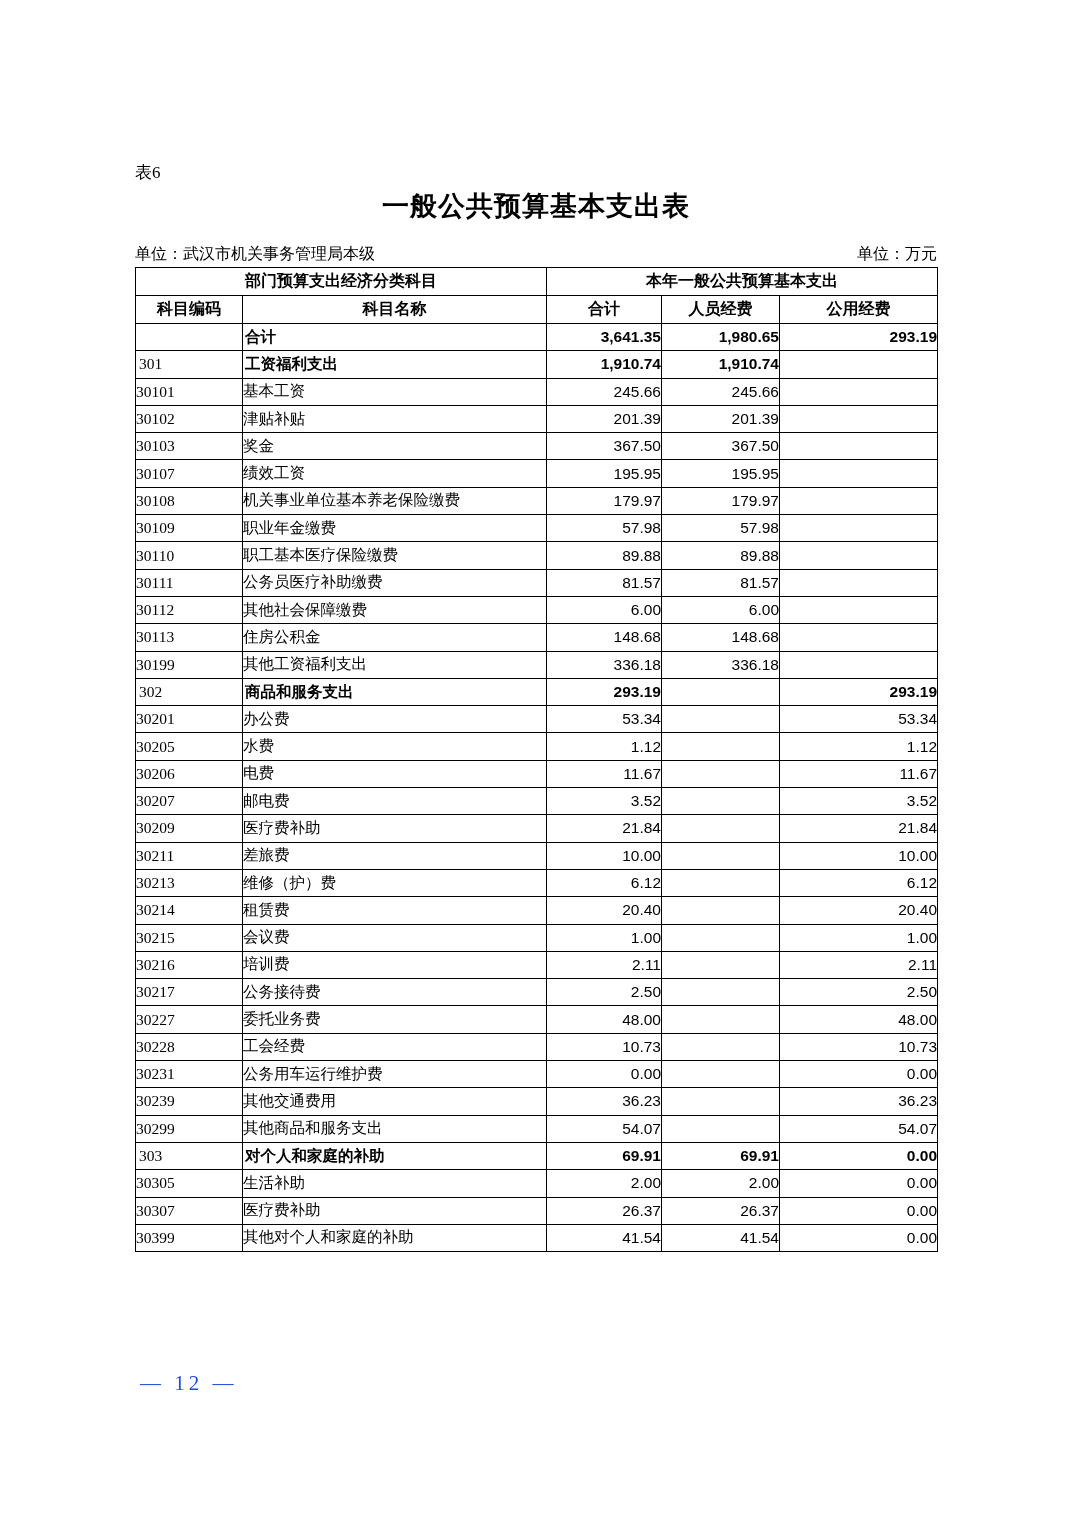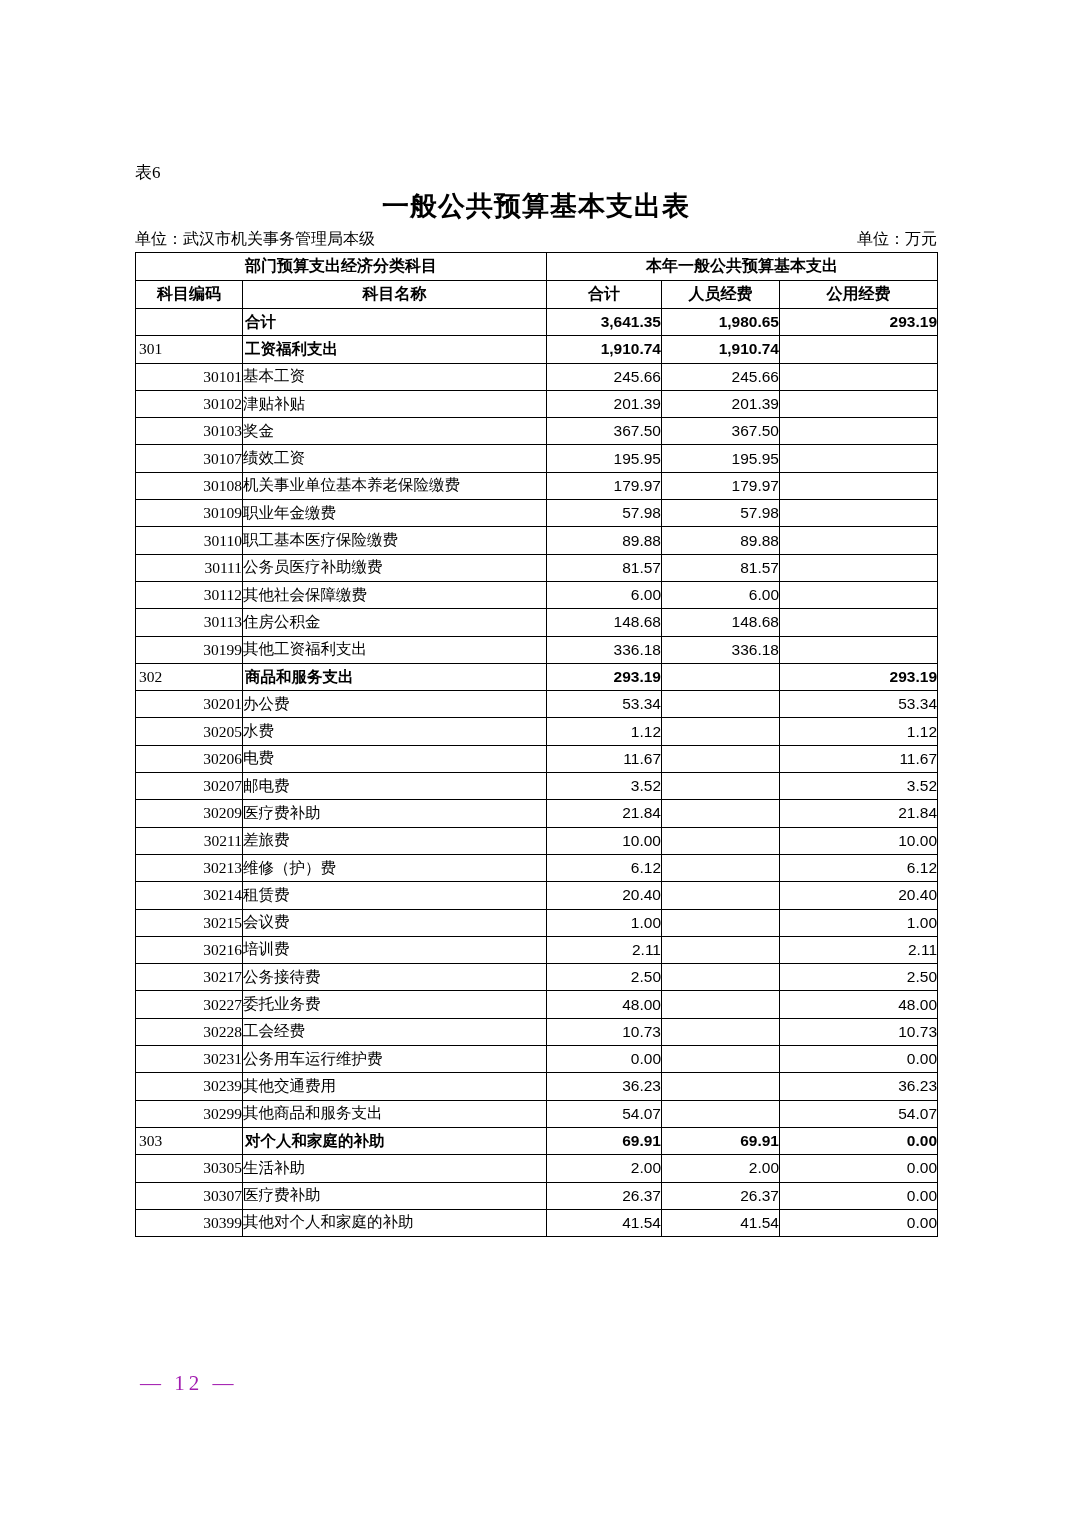--- a/index.html
+++ b/index.html
@@ -29,21 +29,21 @@
     font-size: 27px;
     font-weight: bold;
     letter-spacing: 1px;
     margin-top: 6px;
     line-height: 32px;
   }
   .unit-row {
     display: flex;
     justify-content: space-between;
     font-size: 16px;
-    margin-top: 6px;
+    margin-top: 21px;
     margin-bottom: 3px;
     line-height: 21px;
   }
   table.budget {
     width: 802px;
     table-layout: fixed;
     border-collapse: collapse;
   }
   table.budget th, table.budget td {
     border: 1px solid #000;
@@ -54,38 +54,38 @@
   table.budget thead th {
     font-size: 16px;
     font-weight: bold;
     text-align: center;
     height: 27px;
   }
   table.budget tbody td {
     height: 26.3px;
     font-size: 15.5px;
   }
-  td.code { text-align: right; font-family: "Liberation Serif", serif; }
+  td.code { text-align: left; font-family: "Liberation Serif", serif; }
   td.name { text-align: left; padding-left: 22px; }
   td.num  {
     text-align: right;
     padding-right: 6px;
     font-family: "Liberation Sans", sans-serif;
     font-size: 15px;
   }
   tr.row-lvl0 td.code { text-align: left; padding-left: 3px; }
   tr.row-lvl0 td.name { padding-left: 2px; }
   tr.row-bold td.name, tr.row-bold td.num { font-weight: bold; }
   .page-footer {
     position: absolute;
     left: 140px;
     top: 1371px;
     font-size: 21px;
     letter-spacing: 4px;
-    color: #a21caf;
+    color: #1d4ed8;
   }
 </style>
 </head>
 <body>
 
 <div class="sheet">
   <div class="content">
 
     <div class="table-label">表6</div>
 

